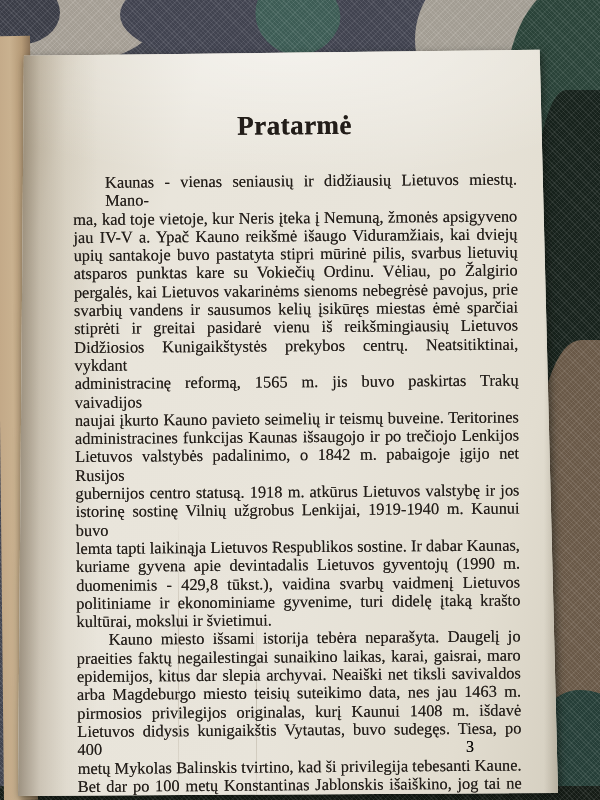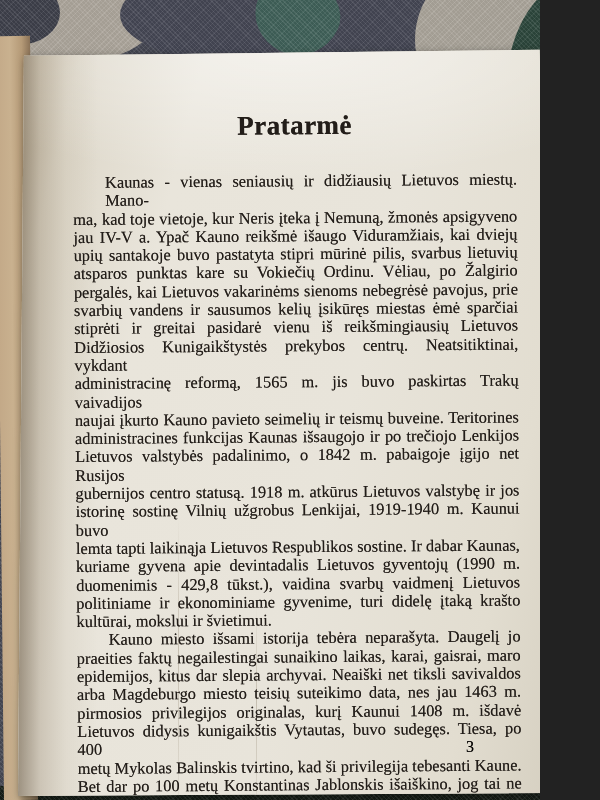--- a/index.html
+++ b/index.html
@@ -1,17 +1,17 @@
 <!DOCTYPE html>
 <html><head>
 <meta charset="utf-8">
 <style>
   html,body{margin:0;padding:0;background:#222;}
   .stage{
-    position:relative;width:540px;height:800px;overflow:hidden;
+    position:relative;width:600px;height:800px;overflow:hidden;
     font-family:"Liberation Serif","DejaVu Serif",serif;
   }
   
   .camo{position:absolute;inset:0;background:#454752;}
   .patch{position:absolute;border-radius:45% 55% 50% 50%/50% 45% 55% 50%;}
   .p-beige1{left:-40px;top:-30px;width:200px;height:95px;background:#aba49a;}
   .p-navy0{left:-25px;top:-20px;width:85px;height:65px;background:#3d3f4a;border-radius:50%;}
   .p-navy1{left:120px;top:-40px;width:330px;height:110px;background:#444653;}
   .p-teal1{left:255px;top:-25px;width:85px;height:80px;background:#3f6058;transform:rotate(25deg);}
   .p-beige2{left:415px;top:-35px;width:150px;height:150px;background:#a9a399;}

